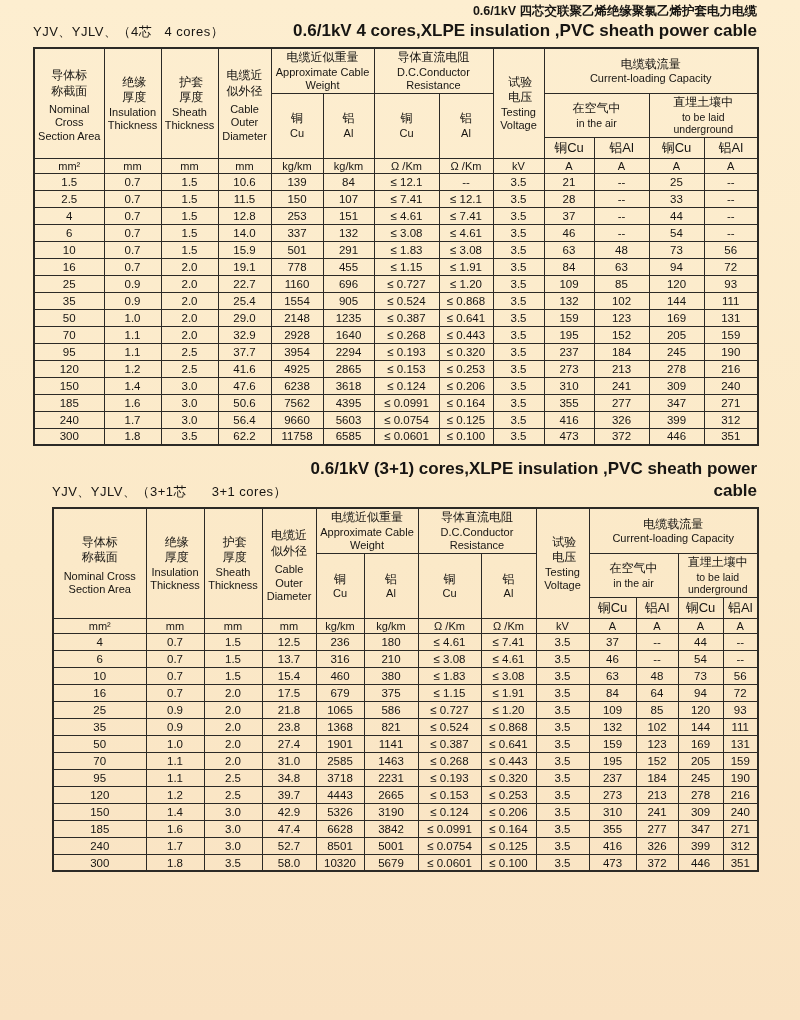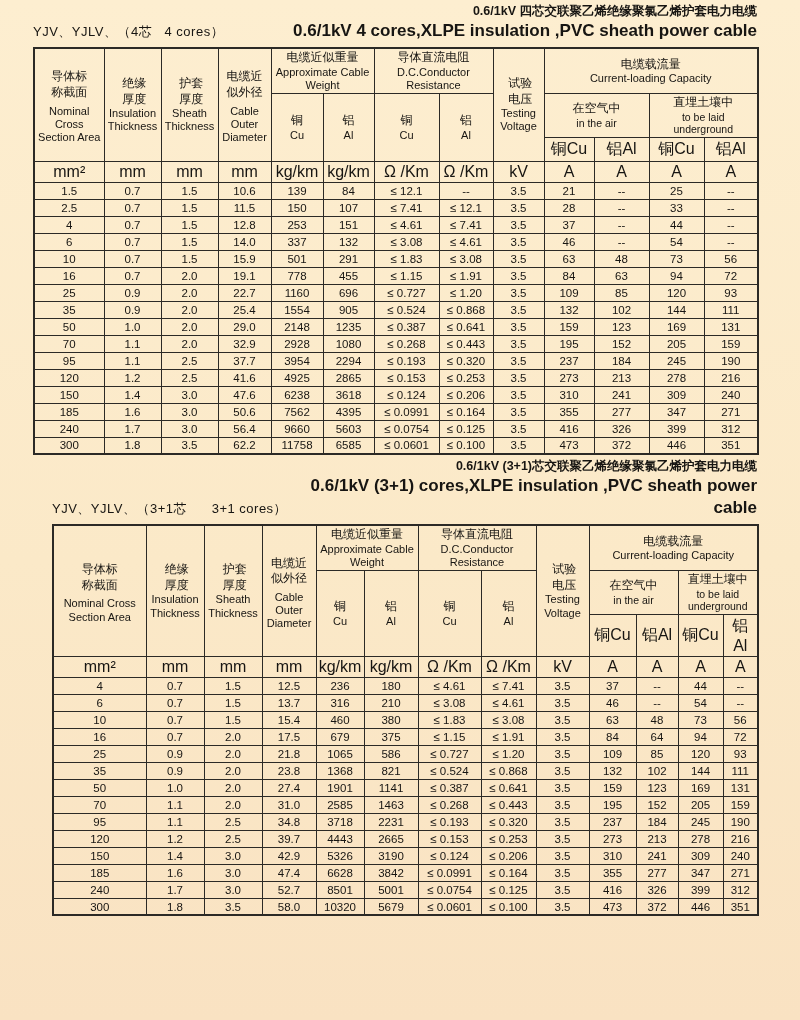--- a/index.html
+++ b/index.html
@@ -31,22 +31,22 @@
     border:1px solid #2c2a26;
     text-align:center; vertical-align:middle;
     font-weight:normal; padding:1px 2px; overflow:hidden;
   }
   td { font-size:11.5px; height:17px; line-height:1.05; }
   thead .cn { font-size:12px; line-height:1.3; }
   thead .en { font-size:11px; line-height:1.2; }
   thead .sub-en { font-size:10.5px; }
   .h-nominal .cn, .h-dia .cn { max-width:3.3em; margin:4px auto; }
   .h-ins .cn, .h-sheath .cn, .h-volt .cn { max-width:2.3em; margin:0 auto;text-align:right; }
-  th.metal { font-size:16px; height:16px; }
-  th.unit { font-size:16px; height:15px; }
+  th.metal { font-size:13px; height:16px; }
+  th.unit { font-size:11px; height:15px; }
 </style>
 </head>
 <body>
 
 <div class="page">
 
   <section class="block" id="block1">
     <div class="caption">
       <div class="series-label">YJV、YJLV、（4芯   4 cores）</div>
       <div class="caption-titles">
@@ -288,21 +288,21 @@
             <td>123</td>
             <td>169</td>
             <td>131</td>
           </tr>
           <tr>
             <td>70</td>
             <td>1.1</td>
             <td>2.0</td>
             <td>32.9</td>
             <td>2928</td>
-            <td>1080</td>
+            <td>1640</td>
             <td>≤ 0.268</td>
             <td>≤ 0.443</td>
             <td>3.5</td>
             <td>195</td>
             <td>152</td>
             <td>205</td>
             <td>159</td>
           </tr>
           <tr>
             <td>95</td>
@@ -395,21 +395,20 @@
             <td>351</td>
           </tr>
         </tbody>
       </table>
   </section>
 
   <section class="block" id="block2">
     <div class="caption">
       <div class="series-label">YJV、YJLV、（3+1芯      3+1 cores）</div>
       <div class="caption-titles">
-        <div class="title-cn">0.6/1kV (3+1)芯交联聚乙烯绝缘聚氯乙烯护套电力电缆</div>
         <div class="title-en">0.6/1kV (3+1) cores,XLPE insulation ,PVC sheath power cable</div>
       </div>
     </div>
     <table class="spec-table" id="table2">
         <colgroup>
           <col style="width: 93px;">
           <col style="width: 58px;">
           <col style="width: 58px;">
           <col style="width: 54px;">
           <col style="width: 48px;">

